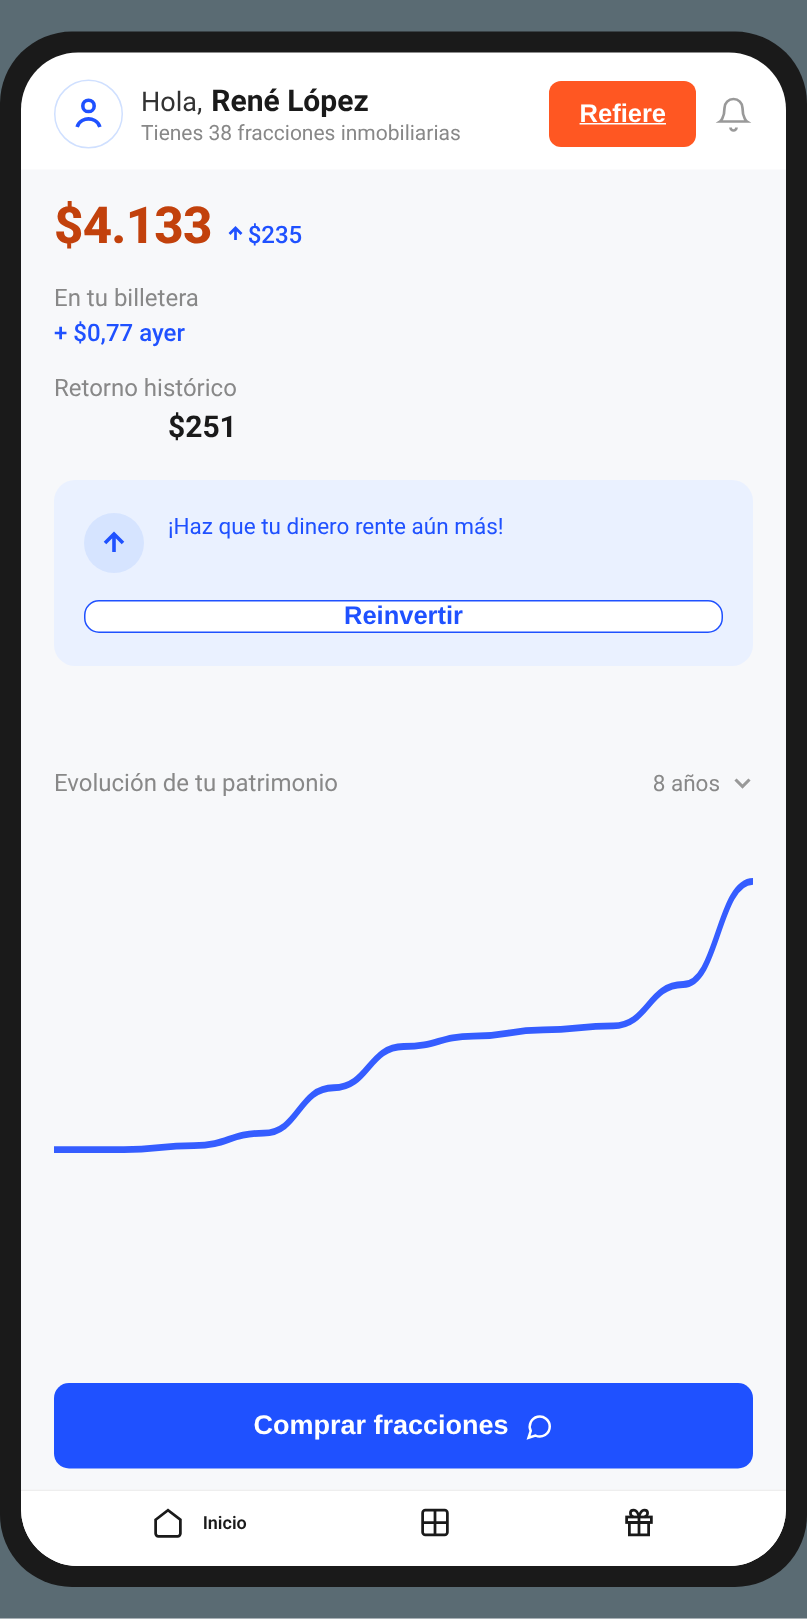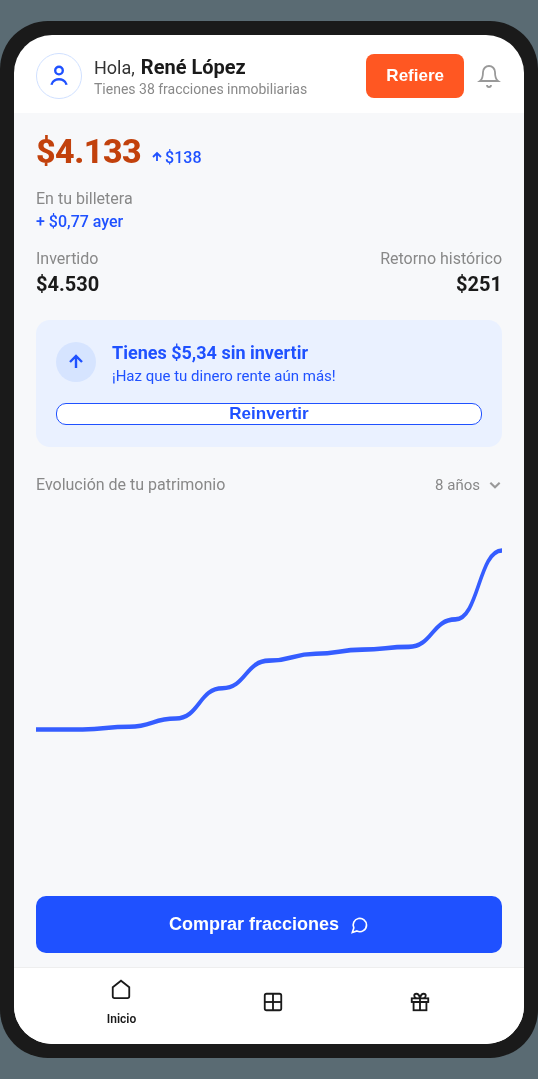--- a/index.html
+++ b/index.html
@@ -66,20 +66,21 @@
     }
     .refer-btn {
       background: #ff5722;
       color: #fff;
       border: none;
       border-radius: 8px;
       padding: 12px 20px;
       font-size: 17px;
       font-weight: 600;
       cursor: pointer;
+      text-decoration: underline;
     }
     .bell {
       width: 26px;
       height: 26px;
       display: flex;
       align-items: center;
       justify-content: center;
       cursor: pointer;
     }
     .content {
@@ -168,20 +169,21 @@
       font-size: 17px;
       font-weight: 600;
       border-radius: 10px;
       cursor: pointer;
     }
     .evo-header {
       display: flex;
       justify-content: space-between;
       align-items: center;
       margin-bottom: 16px;
+      margin-top: 40px;
     }
     .evo-title {
       font-size: 16px;
       color: #888;
     }
     .period-select {
       display: flex;
       align-items: center;
       gap: 8px;
       font-size: 15px;
@@ -215,21 +217,21 @@
     .bottom-nav {
       display: flex;
       justify-content: space-around;
       align-items: center;
       padding: 10px 30px 18px;
       border-top: 1px solid #eee;
       background: #fff;
     }
     .nav-item {
       display: flex;
-      flex-direction: column;
+      flex-direction: row;
       align-items: center;
       gap: 12px;
       cursor: pointer;
     }
     .nav-label {
       font-size: 12px;
       font-weight: 600;
       color: #1a1a1a;
     }
   </style>
@@ -263,49 +265,44 @@
     </div>
 
     <div class="content">
 
       <div class="row-inline">
         <div class="big-amount">$4.133</div>
         <div class="delta">
           <svg width="12" height="12" viewBox="0 0 12 12" fill="none" stroke="#1f51ff" stroke-width="1.8">
             <path d="M6 10V2M2 6l4-4 4 4"></path>
           </svg>
-          <span>$138</span>
+          <span>$235</span>
         </div>
       </div>
 
       <div class="label">En tu billetera</div>
       <div class="row-inline">
         <div class="delta">+ $0,77 ayer</div>
       </div>
 
       <div class="stats-row">
-        <div class="stat-block">
-          <div class="label">Invertido</div>
-          <div class="stat-val">$4.530</div>
-        </div>
         <div class="stat-block right">
           <div class="label">Retorno histórico</div>
           <div class="stat-val">$251</div>
         </div>
       </div>
 
       <div class="reinvest-card">
         <div class="reinvest-top">
           <div class="reinvest-icon">
             <svg width="18" height="18" viewBox="0 0 12 12" fill="none" stroke="#1f51ff" stroke-width="1.6">
               <path d="M6 10V2M2 6l4-4 4 4"></path>
             </svg>
           </div>
           <div>
-            <div class="reinvest-text-title">Tienes $5,34 sin invertir</div>
             <div class="reinvest-text-sub">¡Haz que tu dinero rente aún más!</div>
           </div>
         </div>
         <button class="reinvest-btn">Reinvertir</button>
       </div>
 
       <div class="evo-header">
         <div class="evo-title">Evolución de tu patrimonio</div>
         <div class="period-select">
           <span>8 años</span>

